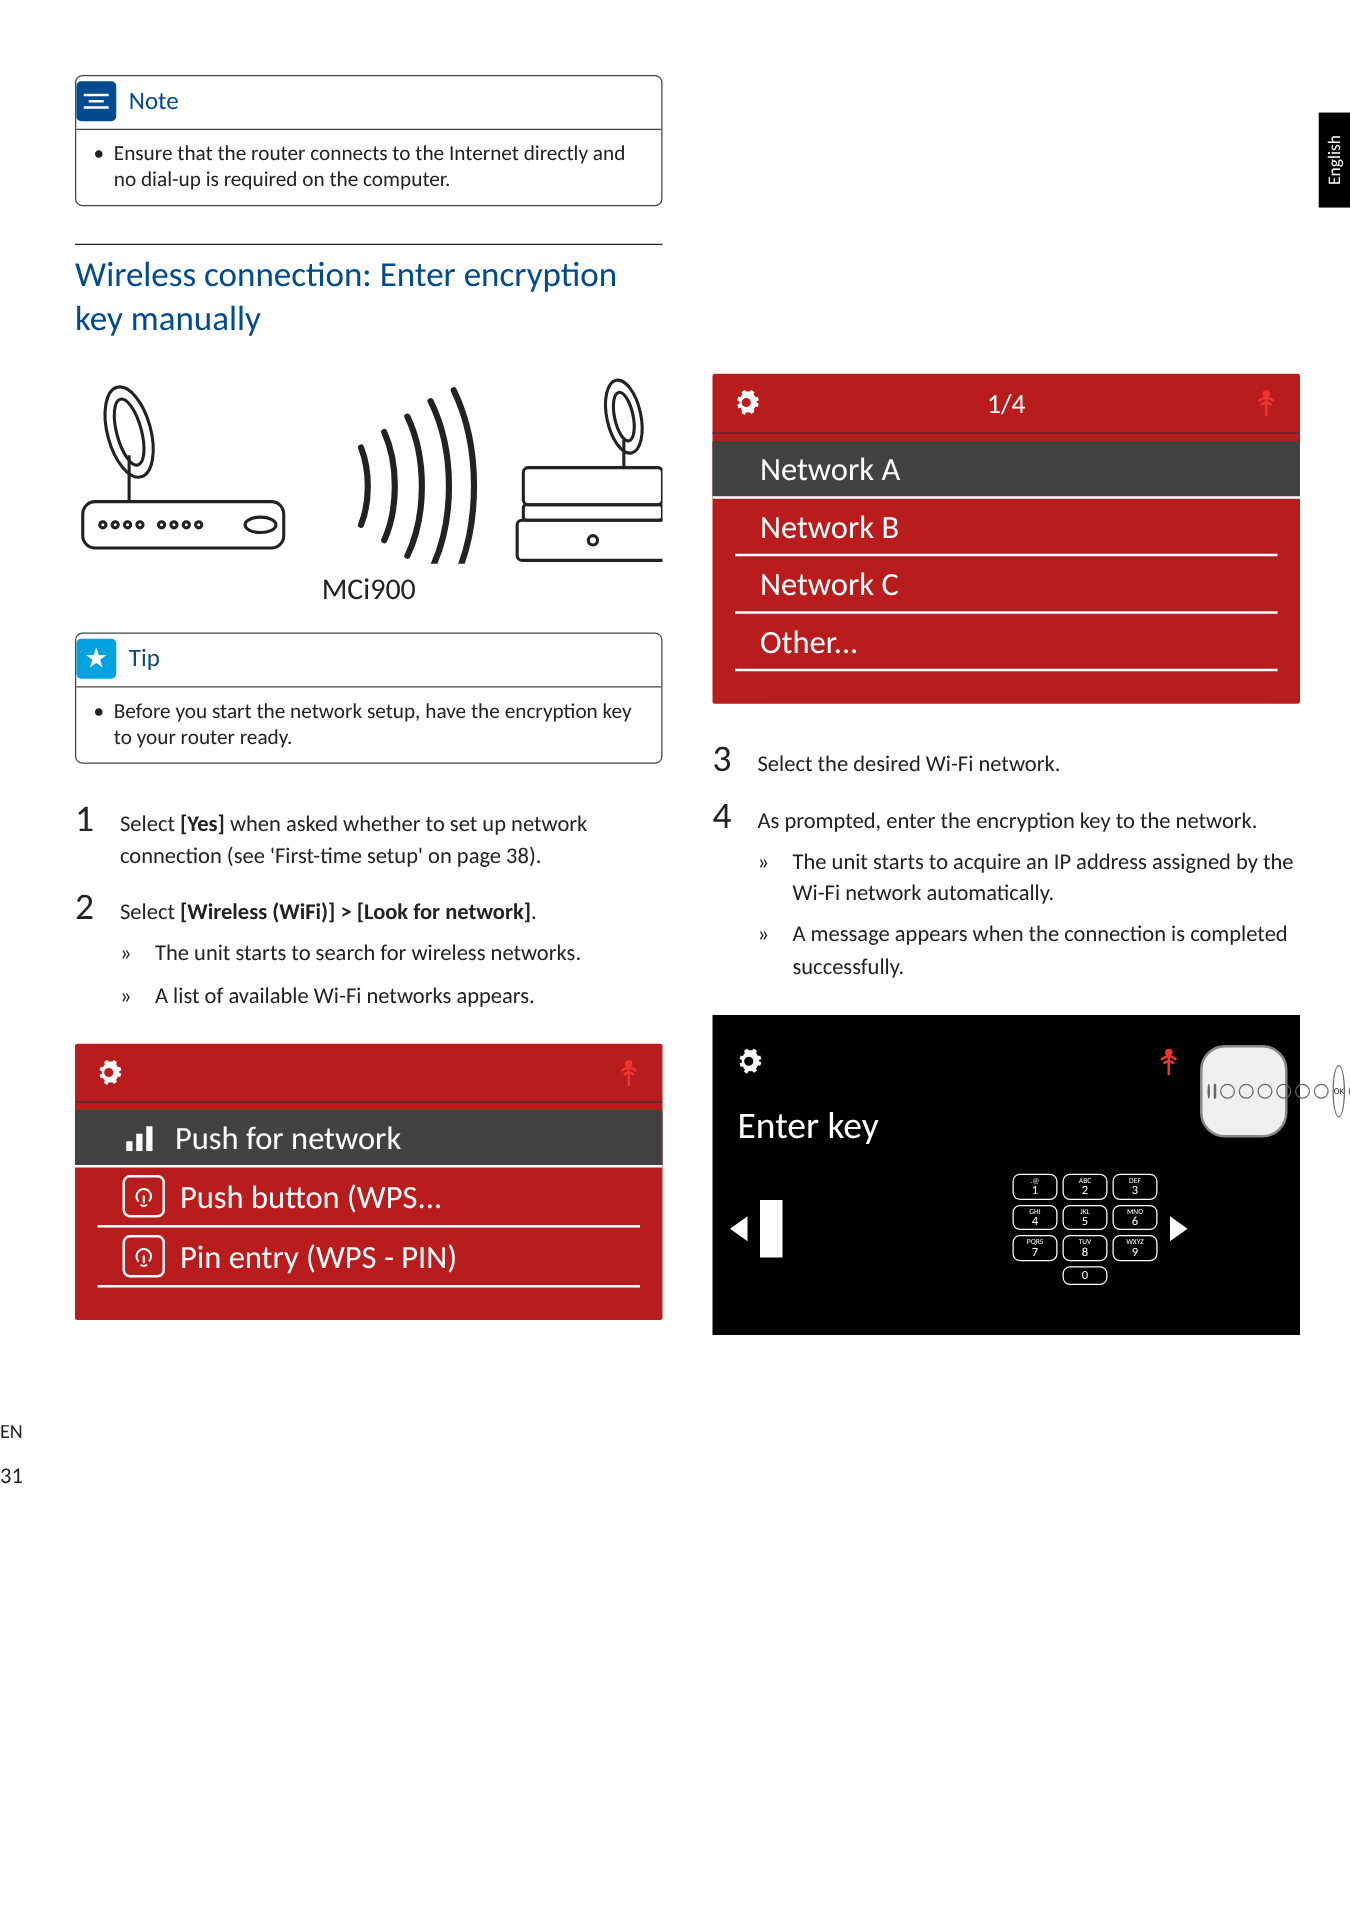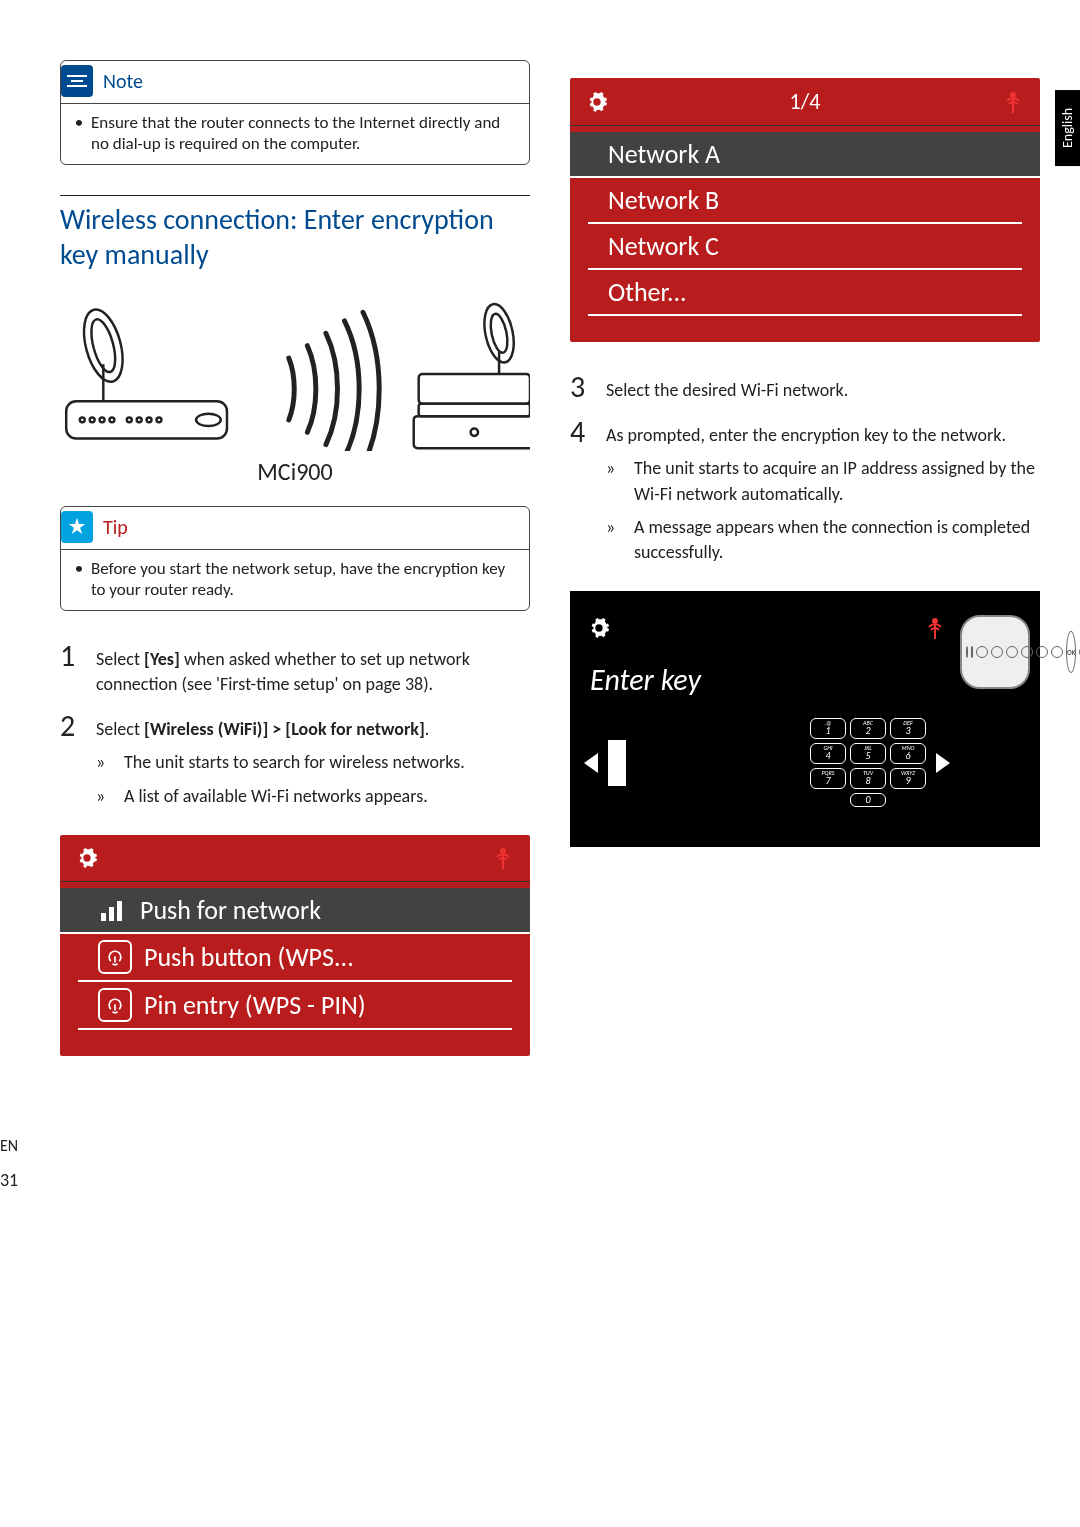--- a/index.html
+++ b/index.html
@@ -9,20 +9,21 @@
     background: #fff;
     color: #222;
     width: 1080px;
   }
   .page {
     display: flex;
     padding: 60px 40px 40px 60px;
     gap: 40px;
     position: relative;
     box-sizing: border-box;
+    align-items: flex-end;
   }
   .col {
     flex: 1;
     min-width: 0;
   }
   .lang-tab {
     position: absolute;
     right: 0;
     top: 90px;
     background: #000;
@@ -59,21 +60,21 @@
     color: #fff;
   }
   .tip-icon {
     background: #00a3e0;
     color: #fff;
   }
   .callout-title {
     color: #004a8f;
     font-size: 20px;
   }
-  .tip-title { color: #b91c1c; }
+  .tip-title { color: #0c4a6e; }
   .callout-body {
     border-top: 1px solid #444;
     padding: 8px 14px 10px 14px;
     font-size: 17px;
   }
   .callout-body ul {
     margin: 0;
     padding-left: 16px;
   }
   .callout-body li::marker { content: "•  "; }
@@ -191,21 +192,21 @@
   }
   
   .enterkey-screen {
     background: #000;
     margin: 18px 0;
     padding: 24px 10px 40px 10px;
     display: flex;
     gap: 6px;
     align-items: flex-start;
   }
-  .enterkey-left { flex: 1; color: #fff; font-style: italic; }
+  .enterkey-left { flex: 1; color: #fff; }
   .ek-header {
     display: flex;
     justify-content: space-between;
     padding: 0 6px 20px 6px;
   }
   .ek-title {
     font-size: 30px;
     padding-left: 10px;
   }
   .ek-input {

